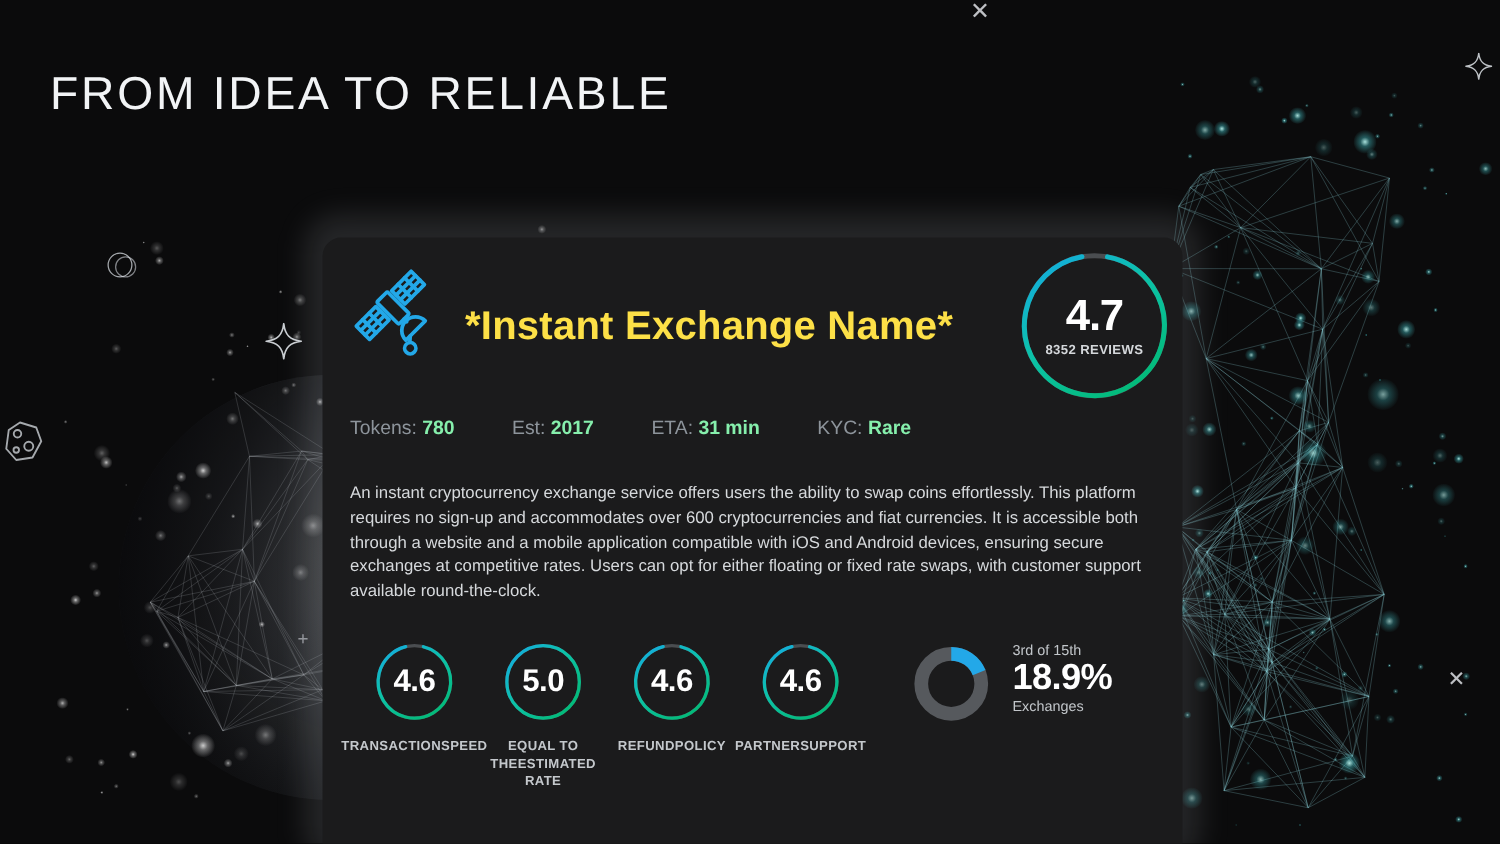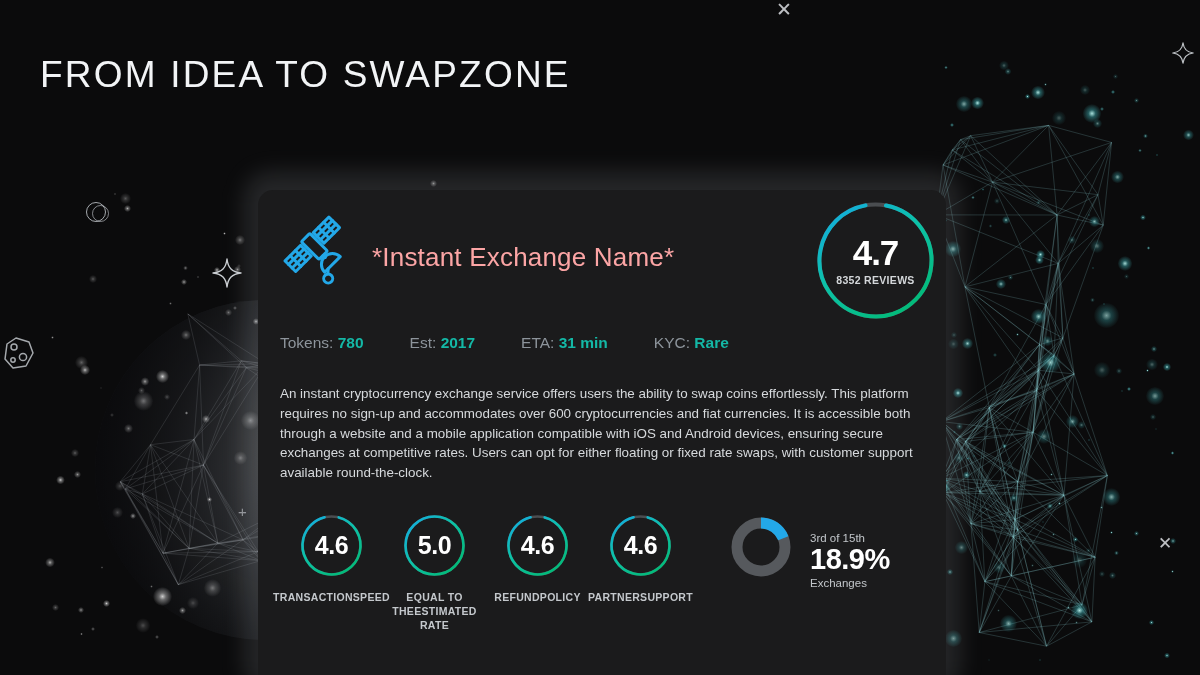--- a/index.html
+++ b/index.html
@@ -83,21 +83,21 @@
     width: 688px; height: 500px;
     background: #1b1b1c;
     border-radius: 15px 15px 0 0;
     overflow: hidden;
     padding: 18px 22px 0 22px;
   }
 
   .card-head { display: flex; align-items: flex-start; height: 96px; }
   .sat-icon { width: 78px; height: 78px; flex: 0 0 78px; margin-top: 4px; }
   .exchange-name {
-    color: #fca5a5; font-size: 26px; font-weight: 400;
+    color: #fde047; font-size: 32px; font-weight: 700;
     letter-spacing: .2px; margin-left: 14px; margin-top: 34px; white-space: nowrap;
   }
 
   .rating-ring {
     position: absolute; right: 8px; top: 8px;
     width: 125px; height: 125px;
   }
   .ring-center {
     position: absolute; inset: 0;
     display: flex; flex-direction: column; align-items: center; justify-content: center;
@@ -108,21 +108,21 @@
   .badges { display: flex; gap: 9px; margin-top: 14px; }
   .badge {
     background: #2c2c2e; color: #eceef0;
     font-size: 10.5px; font-weight: 700; letter-spacing: .35px;
     padding: 6px 12px; border-radius: 11px; white-space: nowrap;
   }
 
   .stats { display: flex; margin-top: 30px; }
   .stat { white-space: nowrap; }
   .stat .k { color: #8d949b; font-size: 15.5px; font-weight: 400; }
-  .stat .v { color: #14b8a6; font-size: 15.5px; font-weight: 700; }
+  .stat .v { color: #86efac; font-size: 15.5px; font-weight: 700; }
   .stat + .stat { margin-left: 46px; }
 
   .desc {
     margin-top: 32px; color: #d6d9dc; font-size: 13.4px; line-height: 1.48;
     width: 650px;
   }
 
   .metrics { display: flex; align-items: flex-start; margin-top: 29px; }
   .metric { width: 103px; display: flex; flex-direction: column; align-items: center; }
   .metric-ring { width: 67px; height: 67px; position: relative; }
@@ -130,21 +130,21 @@
     position: absolute; inset: 0; display: flex; align-items: center; justify-content: center;
     color: #fff; font-size: 25px; font-weight: 700; letter-spacing: -.5px;
   }
   .metric-label {
     margin-top: 11px; text-align: center; color: #c4c8cc;
     font-size: 10.5px; font-weight: 700; letter-spacing: .3px; line-height: 1.35;
   }
 
   .share { display: flex; align-items: flex-start; margin-left: 36px; margin-top: 2px; }
   .share-donut { width: 66px; height: 66px; }
-  .share-text { margin-left: 16px; margin-top: 18px; }
+  .share-text { margin-left: 16px; margin-top: 1px; }
   .share-rank { color: #c2c6ca; font-size: 11.5px; font-weight: 400; }
   .share-pct { color: #ffffff; font-size: 29px; font-weight: 700; line-height: 1.1; letter-spacing: -.5px; }
   .share-sub { color: #c2c6ca; font-size: 11.5px; font-weight: 400; margin-top: 1px; }
 
   
   .watermark {
     position: absolute; right: 14px; bottom: 22px;
     display: flex; align-items: center; opacity: .62;
   }
   .wm-text { color: #6d7176; font-size: 25px; font-weight: 400; margin-left: 4px; letter-spacing: .2px; }
@@ -815,21 +815,21 @@
         <path d="M15 1 C16 10 20 14 29 15 C20 16 16 20 15 29 C14 20 10 16 1 15 C10 14 14 10 15 1 Z" stroke-linejoin="round"></path>
       </svg>
     </div>
 
     <div class="x-mark" style="left:776px;top:0px">✕</div>
     <div class="x-mark" style="left:1158px;top:535px;font-size:17px">✕</div>
     <div class="x-mark" style="left:238px;top:504px;font-size:15px;color:rgba(225,230,236,.55)">+</div>
   </div>
 
   <div class="headline">
-    <h2>FROM IDEA TO SWAPZONE</h2>
+    <h2>FROM IDEA TO RELIABLE</h2>
   </div>
 
   <div class="card-glow"></div>
 
   <div class="card">
 
     <div class="card-head">
       <div class="sat-icon">
         <svg viewBox="0 0 78 78" width="78" height="78" fill="none" stroke="#23a8e8" stroke-width="3" stroke-linejoin="round" stroke-linecap="round">
           <g transform="rotate(-45 39 39)">

